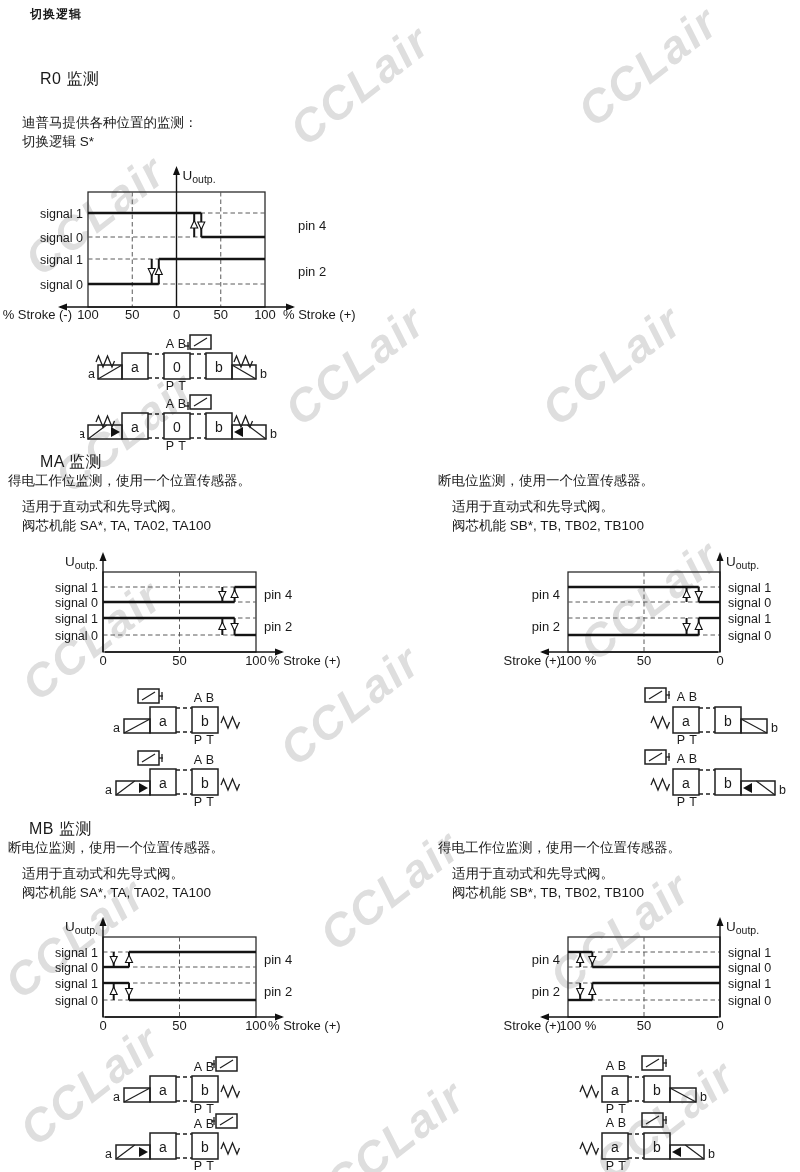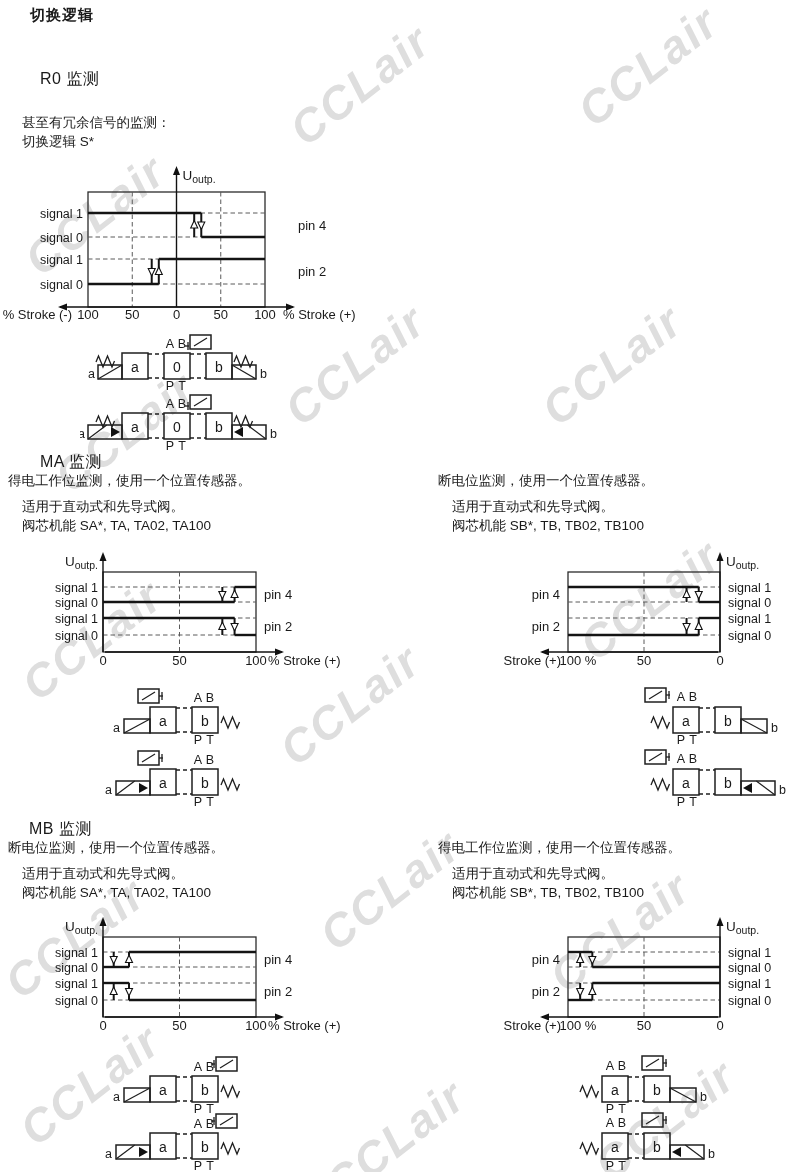--- a/index.html
+++ b/index.html
@@ -3,21 +3,21 @@
 <meta charset="utf-8">
 <style>
   *{margin:0;padding:0;box-sizing:border-box}
   html,body{width:800px;height:1172px;background:#ffffff;position:relative;overflow:hidden;
     font-family:"Liberation Sans","DejaVu Sans",sans-serif;color:#1a1a1a}
   #wm-layer{position:absolute;inset:0;z-index:0}
   .wm{position:absolute;font-weight:bold;font-style:italic;font-size:46px;color:#dedede;
     transform:translate(-50%,-50%) rotate(-38deg);letter-spacing:2px;white-space:nowrap;user-select:none}
   .content{position:absolute;inset:0;z-index:1}
   .content > div{position:absolute}
-  .h1{font-size:15px;font-weight:bold;letter-spacing:1px}
+  .h1{font-size:12px;font-weight:bold;letter-spacing:1px}
   .h2{font-size:16px;font-weight:normal;letter-spacing:.5px}
   .t{font-size:13.5px}
   .chart{position:absolute}
   .valve{position:absolute;width:210px;height:64px}
   svg text{font-family:"Liberation Sans","DejaVu Sans",sans-serif}
 </style>
 </head>
 <body>
 
 <div id="wm-layer">
@@ -35,21 +35,21 @@
     <span class="wm" style="left: 620px; top: 932px; color: rgb(222, 222, 222);">CCLair</span>
     <span class="wm" style="left: 90px; top: 1085px; color: rgb(222, 222, 222);">CCLair</span>
     <span class="wm" style="left: 395px; top: 1140px; color: rgb(222, 222, 222);">CCLair</span>
     <span class="wm" style="left: 665px; top: 1120px; color: rgb(222, 222, 222);">CCLair</span>
   </div>
 
 <div class="content">
   <div class="h1" style="left:30px;top:6px">切换逻辑</div>
 
   <div class="h2" style="left:40px;top:69px">R0 监测</div>
-  <div class="t" style="left:22px;top:114px">甚至有冗余信号的监测：</div>
+  <div class="t" style="left:22px;top:114px">迪普马提供各种位置的监测：</div>
   <div class="t" style="left:22px;top:133px">切换逻辑 S*</div>
   <div class="chart" id="chart-r0" style="left:0px;top:162px"><svg viewBox="0 0 360 160" width="360" height="160">
         <rect x="88" y="30" width="177" height="115" fill="none" stroke="#2b2b2b" stroke-width="1.3"></rect>
         <line x1="88" y1="51" x2="265" y2="51" stroke="#5a5a5a" stroke-width="1" stroke-dasharray="4.5 3" fill="none"></line>
         <line x1="88" y1="75" x2="265" y2="75" stroke="#5a5a5a" stroke-width="1" stroke-dasharray="4.5 3" fill="none"></line>
         <line x1="88" y1="97" x2="265" y2="97" stroke="#5a5a5a" stroke-width="1" stroke-dasharray="4.5 3" fill="none"></line>
         <line x1="88" y1="122" x2="265" y2="122" stroke="#5a5a5a" stroke-width="1" stroke-dasharray="4.5 3" fill="none"></line>
         <line x1="132.25" y1="30" x2="132.25" y2="145" stroke="#5a5a5a" stroke-width="1" stroke-dasharray="4.5 3" fill="none"></line>
         <line x1="220.75" y1="30" x2="220.75" y2="145" stroke="#5a5a5a" stroke-width="1" stroke-dasharray="4.5 3" fill="none"></line>
         <line x1="176.5" y1="10" x2="176.5" y2="145" stroke="#111" stroke-width="1.4"></line>

